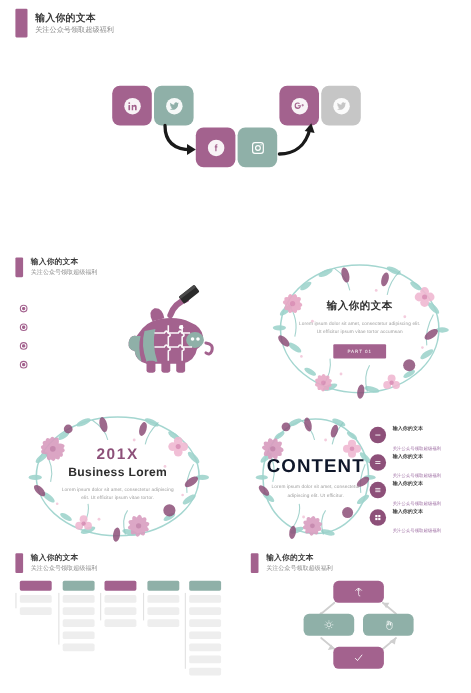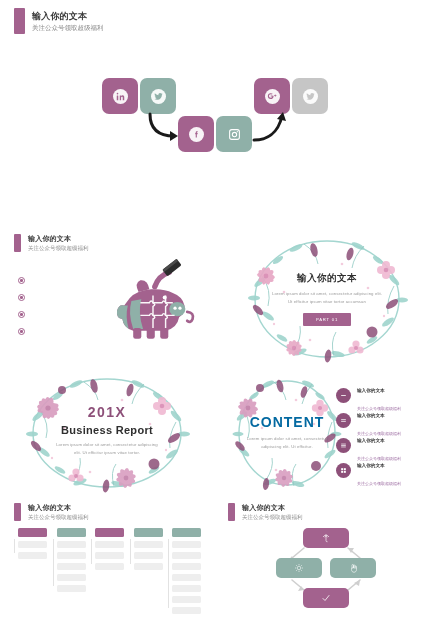--- a/index.html
+++ b/index.html
@@ -62,21 +62,21 @@
   .wreath-center { position:absolute; text-align:center; width:100%; }
 
   .w-title-cn { font-size:9.5px; font-weight:bold; color:#2f2f2f; letter-spacing:.5px; }
   .w-lorem { font-size:4.3px; color:#9b9b9b; line-height:1.85; margin-top:5px; letter-spacing:.1px; }
   .w-btn {
     display:inline-block; margin-top:7px; background:#a3628e; color:#fff;
     font-size:4.2px; letter-spacing:.8px; padding:4px 13px; border-radius:1px;
   }
   .w-201x { font-size:14px; font-weight:bold; color:#8d5079; letter-spacing:1.5px; line-height:1; }
   .w-br { font-size:11px; font-weight:bold; color:#2f2f2f; letter-spacing:.3px; margin-top:5px; }
-  .w-content { font-size:14px; font-weight:bold; color:#0369a1; letter-spacing:1px; }
+  .w-content { font-size:17px; font-weight:bold; color:#0f172a; letter-spacing:1px; }
 
   
   .clist { position:absolute; left:336px; top:383px; width:86px; }
   .clist-row { display:flex; align-items:center; height:25px; }
   .clist-circle {
     width:15px; height:15px; border-radius:50%; background:#8d5079;
     display:flex; align-items:center; justify-content:center; flex:0 0 auto;
   }
   .clist-tx { padding-left:6px; }
   .clist-t { font-size:4.6px; font-weight:bold; color:#3a3a3a; line-height:1.3; }
@@ -407,21 +407,21 @@
         <circle cx="50" cy="56" r="1.3"></circle>
           <circle cx="136" cy="52" r="1.3"></circle>
         <circle cx="76" cy="100" r="1.3"></circle>
           <circle cx="108" cy="28" r="1.3"></circle>
         <circle cx="38" cy="86" r="1.2"></circle>
           <circle cx="152" cy="78" r="1.2"></circle>
       </g>
     </svg>
     <div class="wreath-center" style="top:33px;">
       <div class="w-201x">201X</div>
-      <div class="w-br">Business Report</div>
+      <div class="w-br">Business Lorem</div>
       <div class="w-lorem">Lorem ipsum dolor sit amet, consectetur adipiscing</div>
       <div class="w-lorem" style="margin-top:0;">elit. Ut efficitur ipsum vitae tortor.</div>
     </div>
   </div>
 
   <div class="wreath" style="left:228px; top:372px; width:118px; height:122px;">
     <svg width="118" height="122" viewBox="0 0 118 122">
       <g stroke="#9fd4cd" stroke-width="1.4" fill="none" opacity=".95">
         <ellipse cx="59" cy="61" rx="48" ry="52"></ellipse>
       </g>

